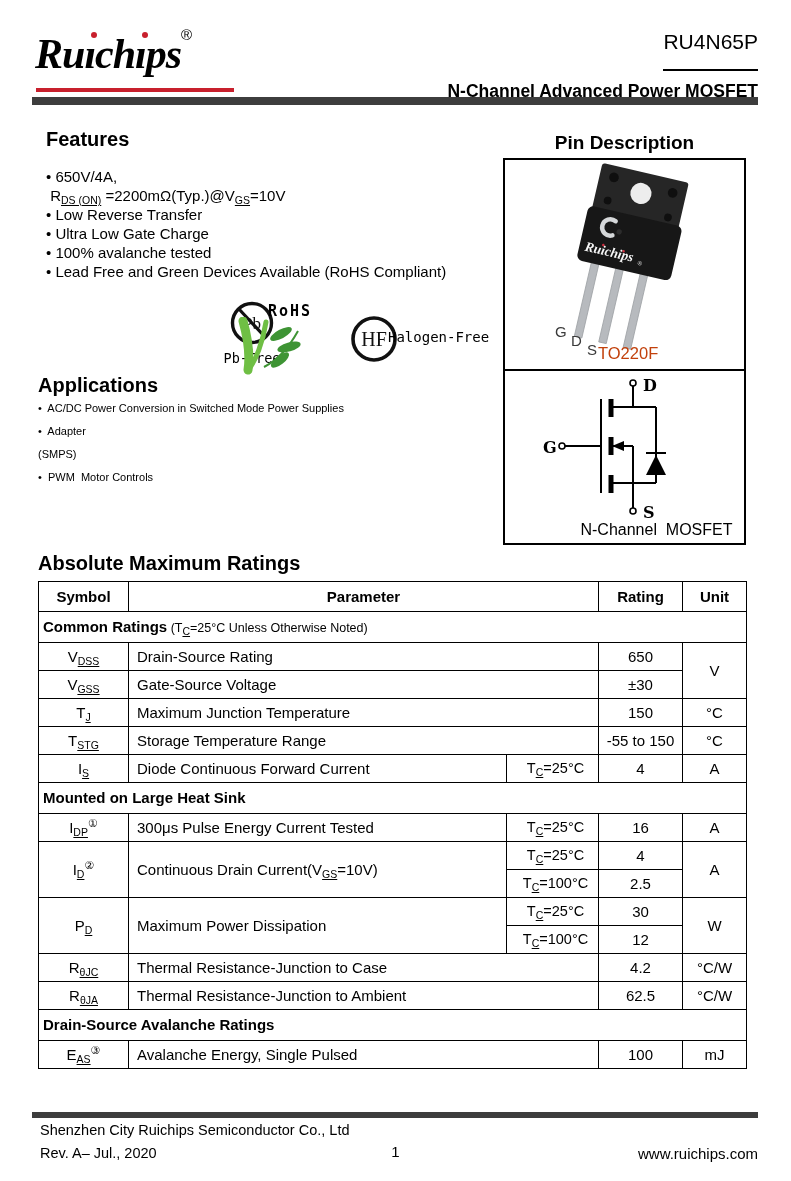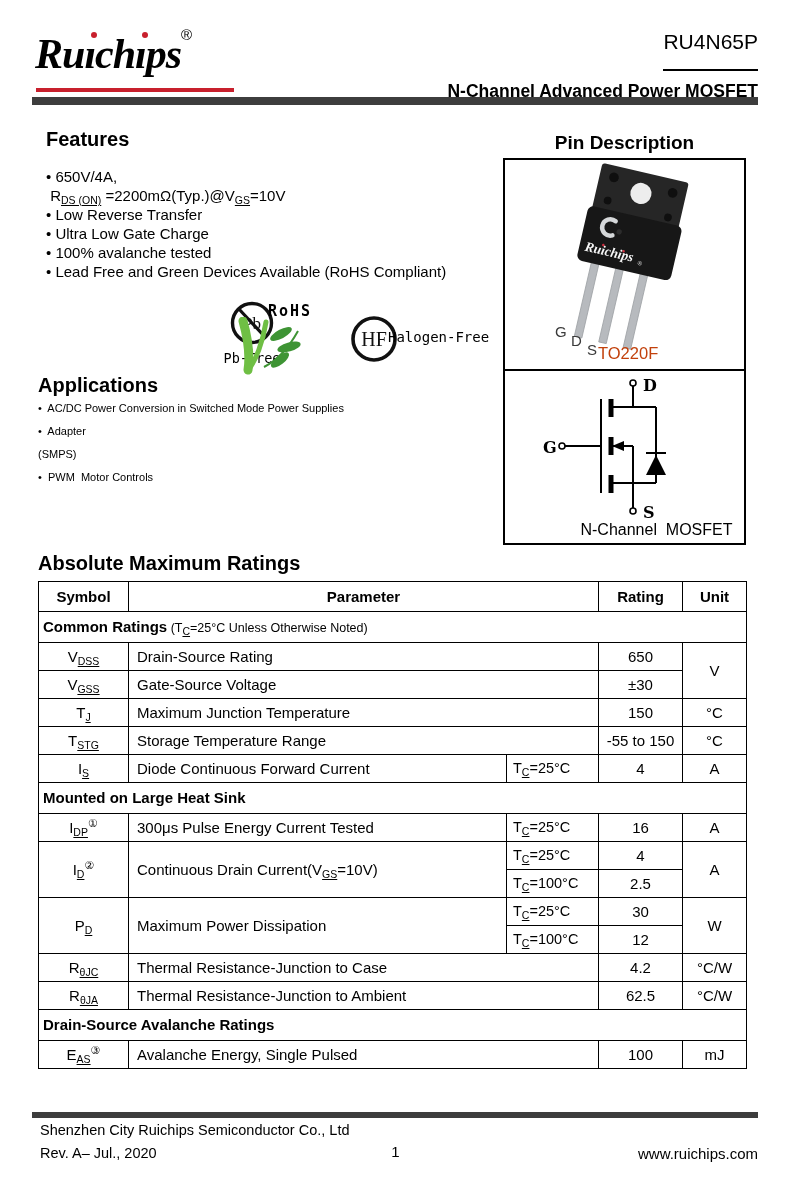--- a/index.html
+++ b/index.html
@@ -57,21 +57,21 @@
   .amr-title{position:absolute;left:38px;top:552px;font-size:20px;font-weight:bold;}
   table.amr{position:absolute;left:38px;top:581px;width:708px;border-collapse:collapse;
             table-layout:fixed;font-size:15px;line-height:1.15;}
   .amr td,.amr th{border:1.5px solid #000;padding:0;}
   .amr th{height:29px;font-size:15px;font-weight:bold;text-align:center;}
   .amr td{height:27px;}
   .amr td.sec{height:30px;text-align:left;padding-left:4px;font-weight:bold;}
   .amr .secnote{font-weight:normal;font-size:12.5px;}
   .amr td.sym{text-align:center;}
   .amr td.par{text-align:left;padding-left:8px;}
-  .amr td.cond{text-align:left;padding-left:6px;font-size:14.5px;}
+  .amr td.cond{text-align:center;padding-left:6px;font-size:14.5px;}
   .amr td.rat,.amr td.unit{text-align:center;}
   .w-sym{width:90px;}.w-par{width:378px;}.w-cond{width:92px;}.w-rat{width:84px;}.w-unit{width:64px;}
 
   
   .ftr-bar{top:1112px;height:6px;}
   .ftr-company{position:absolute;left:40px;top:1122px;font-size:14.5px;}
   .ftr-rev{position:absolute;left:40px;top:1145px;font-size:14.5px;}
   .ftr-page{position:absolute;left:0;top:1143px;width:791px;text-align:center;font-size:15px;}
   .ftr-site{position:absolute;right:33px;top:1145px;font-size:15px;}
 </style>

